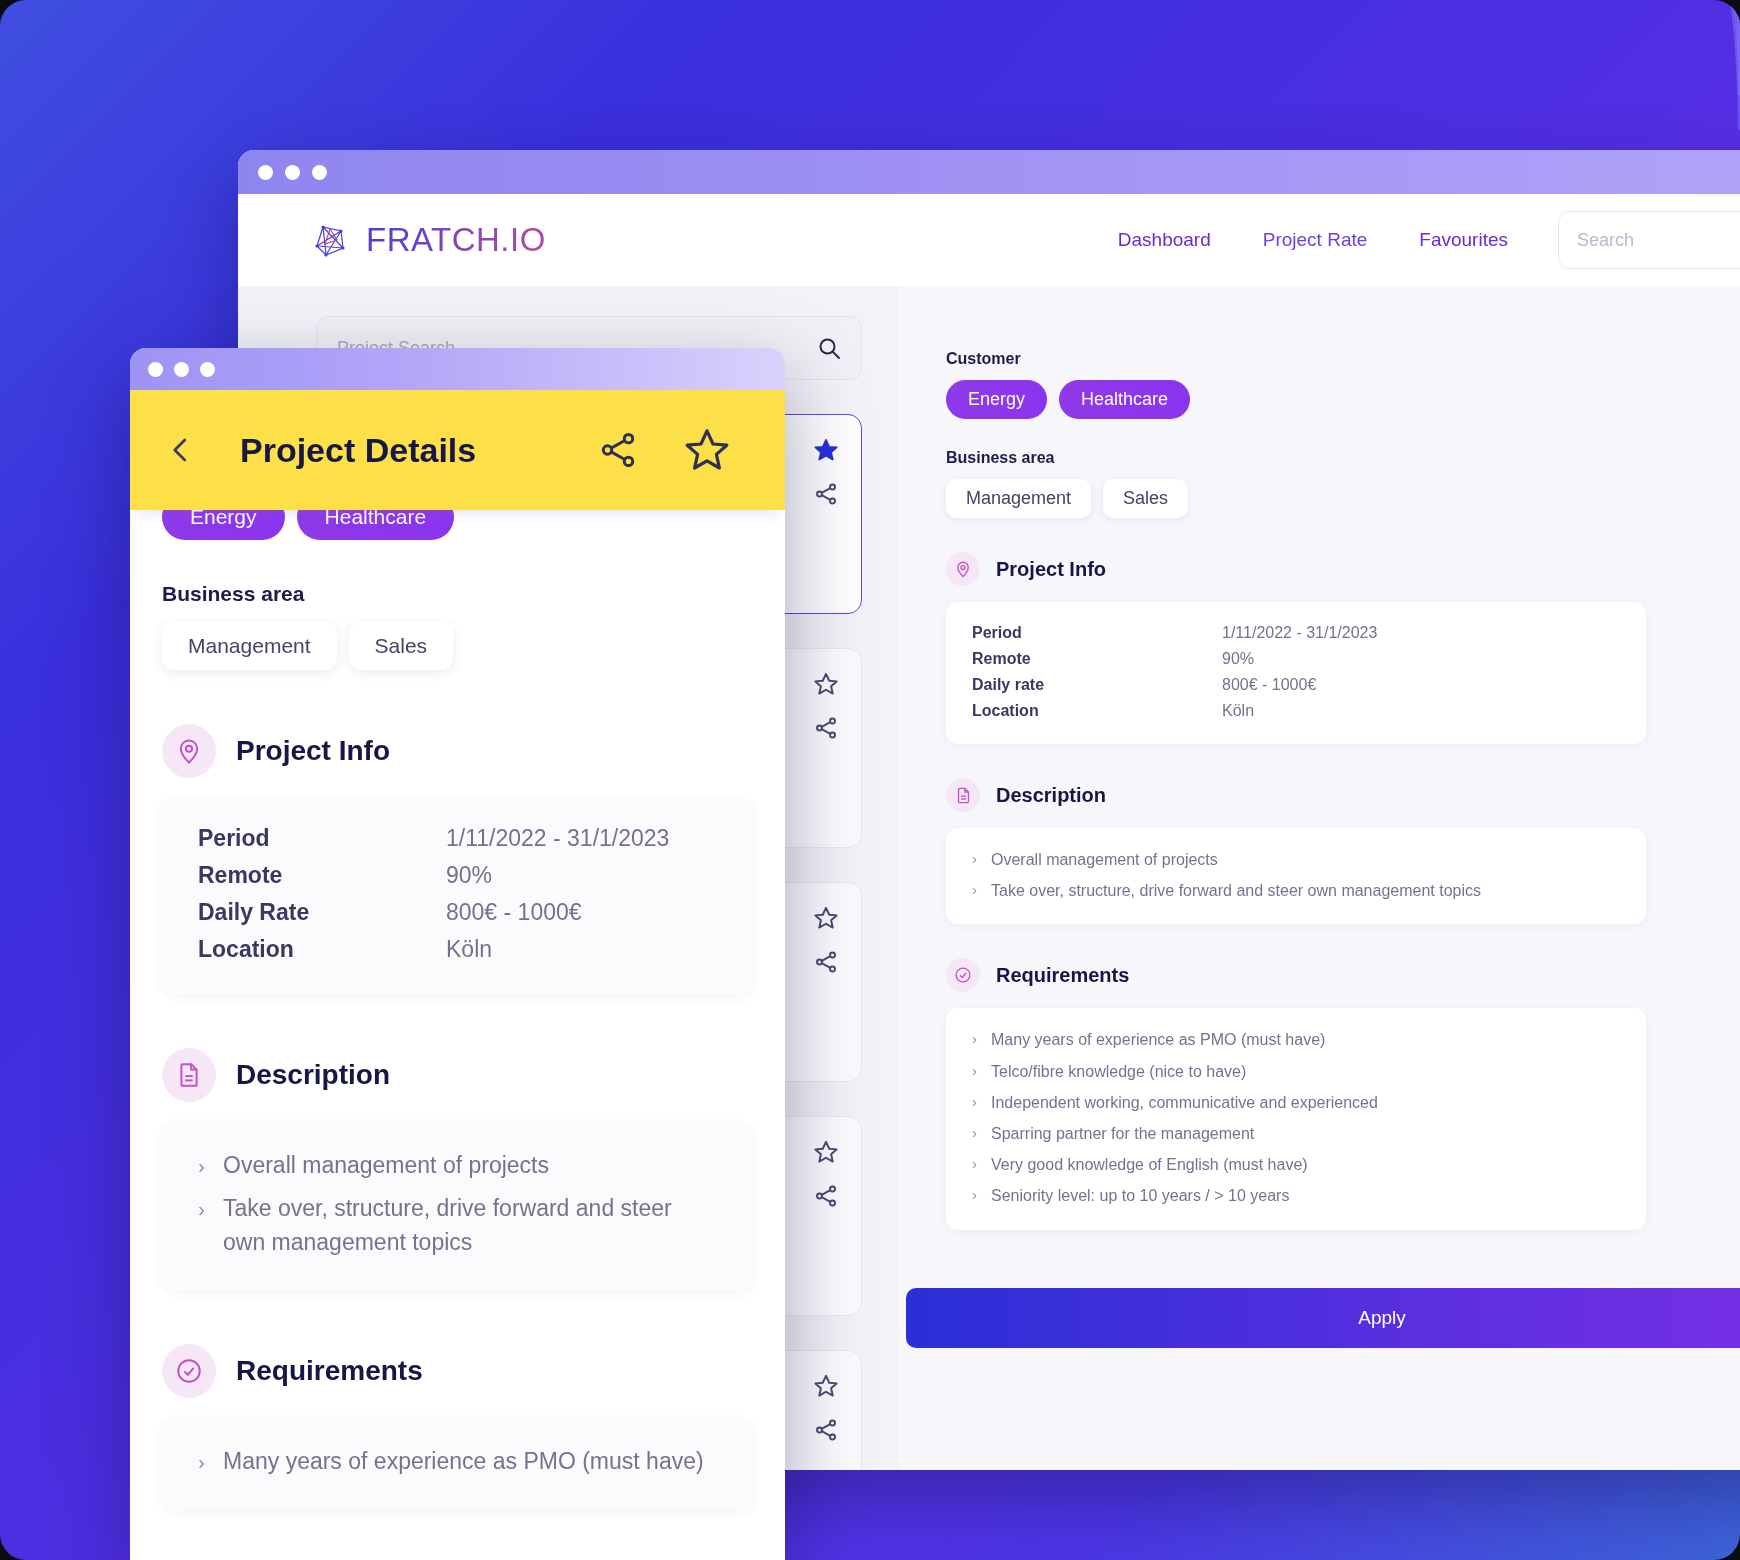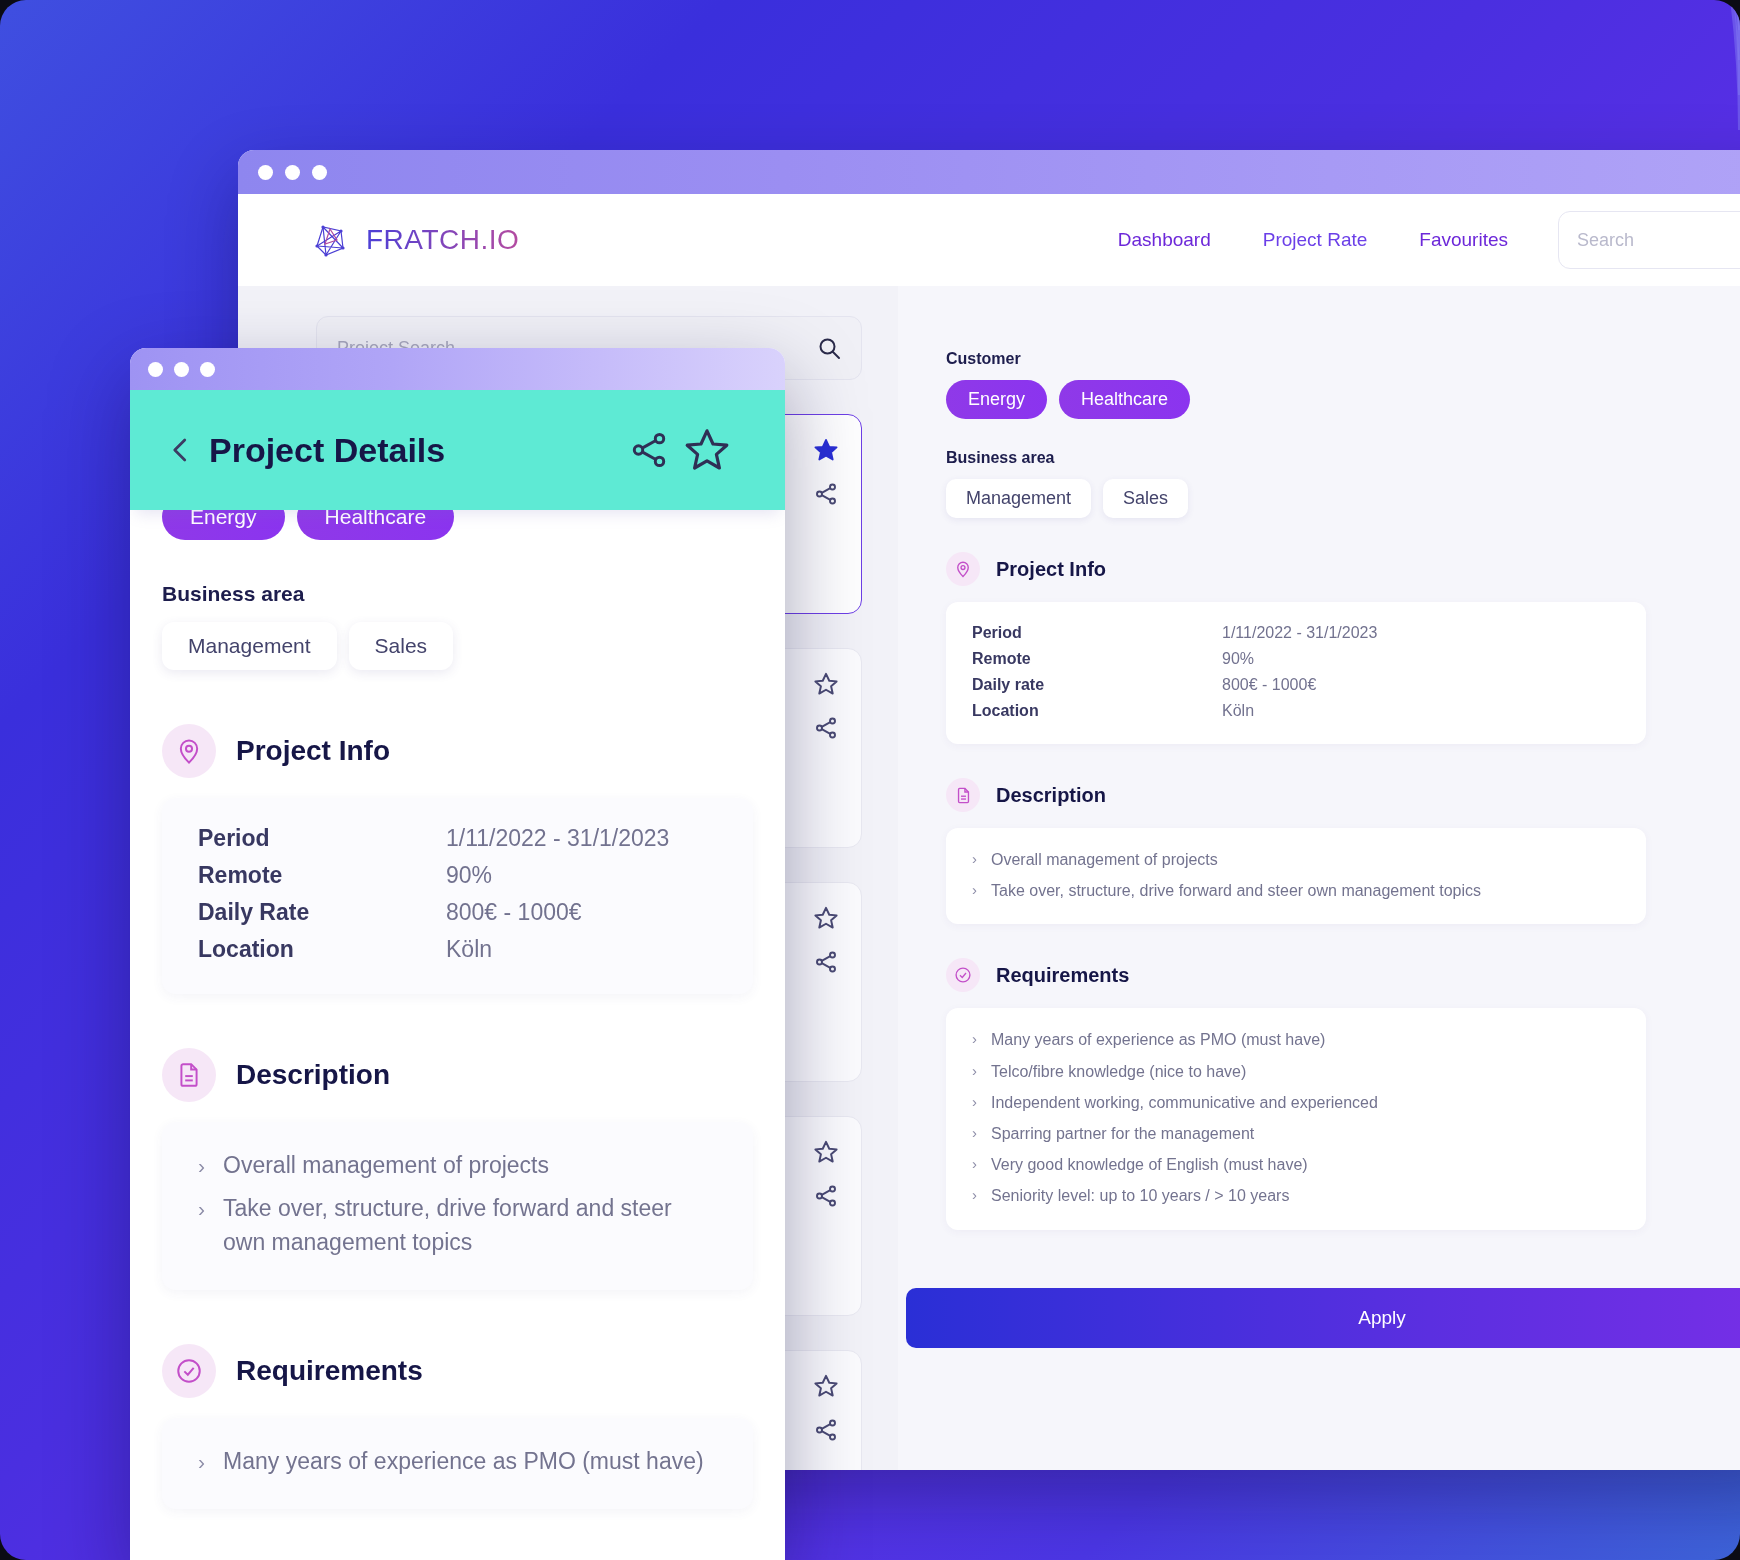--- a/index.html
+++ b/index.html
@@ -42,21 +42,21 @@
   }
 
   
   .topnav {
     height: 92px; background: #ffffff;
     display: flex; align-items: center;
     padding: 0 0 0 72px;
   }
   .brand { display: flex; align-items: center; gap: 16px; }
   .brand-name {
-    font-size: 28px; letter-spacing: .5px;
+    font-size: 33px; letter-spacing: .5px;
     background: linear-gradient(90deg,#4c3fd6,#b44ba0);
     -webkit-background-clip: text; background-clip: text; color: transparent;
   }
   .navlinks { margin-left: auto; display: flex; align-items: center; gap: 52px; }
   .navlink { font-size: 19px; color: #6d28d9; white-space: nowrap; }
   .navlink.active { color: #6b3fe8; }
   .searchbox {
     margin-left: 50px; margin-right: 0;
     width: 240px; height: 58px; border-radius: 12px;
     border: 1.5px solid #e6e6f2; background: #fff;
@@ -147,22 +147,22 @@
   
   .window-modal {
     position: absolute; left: 130px; top: 348px;
     width: 655px; height: 1215px;
     border-radius: 16px 16px 0 0;
     background: #ffffff;
     box-shadow: 0 30px 80px rgba(12,8,60,.36);
     overflow: hidden;
   }
   .modal-head {
-    height: 120px; background: #5eead4; display: flex; align-items: center;
-    padding: 0 54px 0 36px; gap: 13px;
+    height: 120px; background: #fde047; display: flex; align-items: center;
+    padding: 0 54px 0 36px; gap: 44px;
     position: relative; z-index: 5;
     box-shadow: 0 10px 14px -6px rgba(120,110,190,.18);
   }
   .modal-title { font-size: 34px; font-weight: bold; color: #161647; }
   .modal-head .spacer { margin-left: auto; }
   .modal-scroll { padding: 0 32px; }
   .m-pillrow { display: flex; gap: 12px; margin-top: -16px; }
   .m-pill-solid {
     background: linear-gradient(90deg,#8f39e8,#8b34ef);
     color: #fff; font-size: 21px; border-radius: 26px; padding: 11px 28px;

